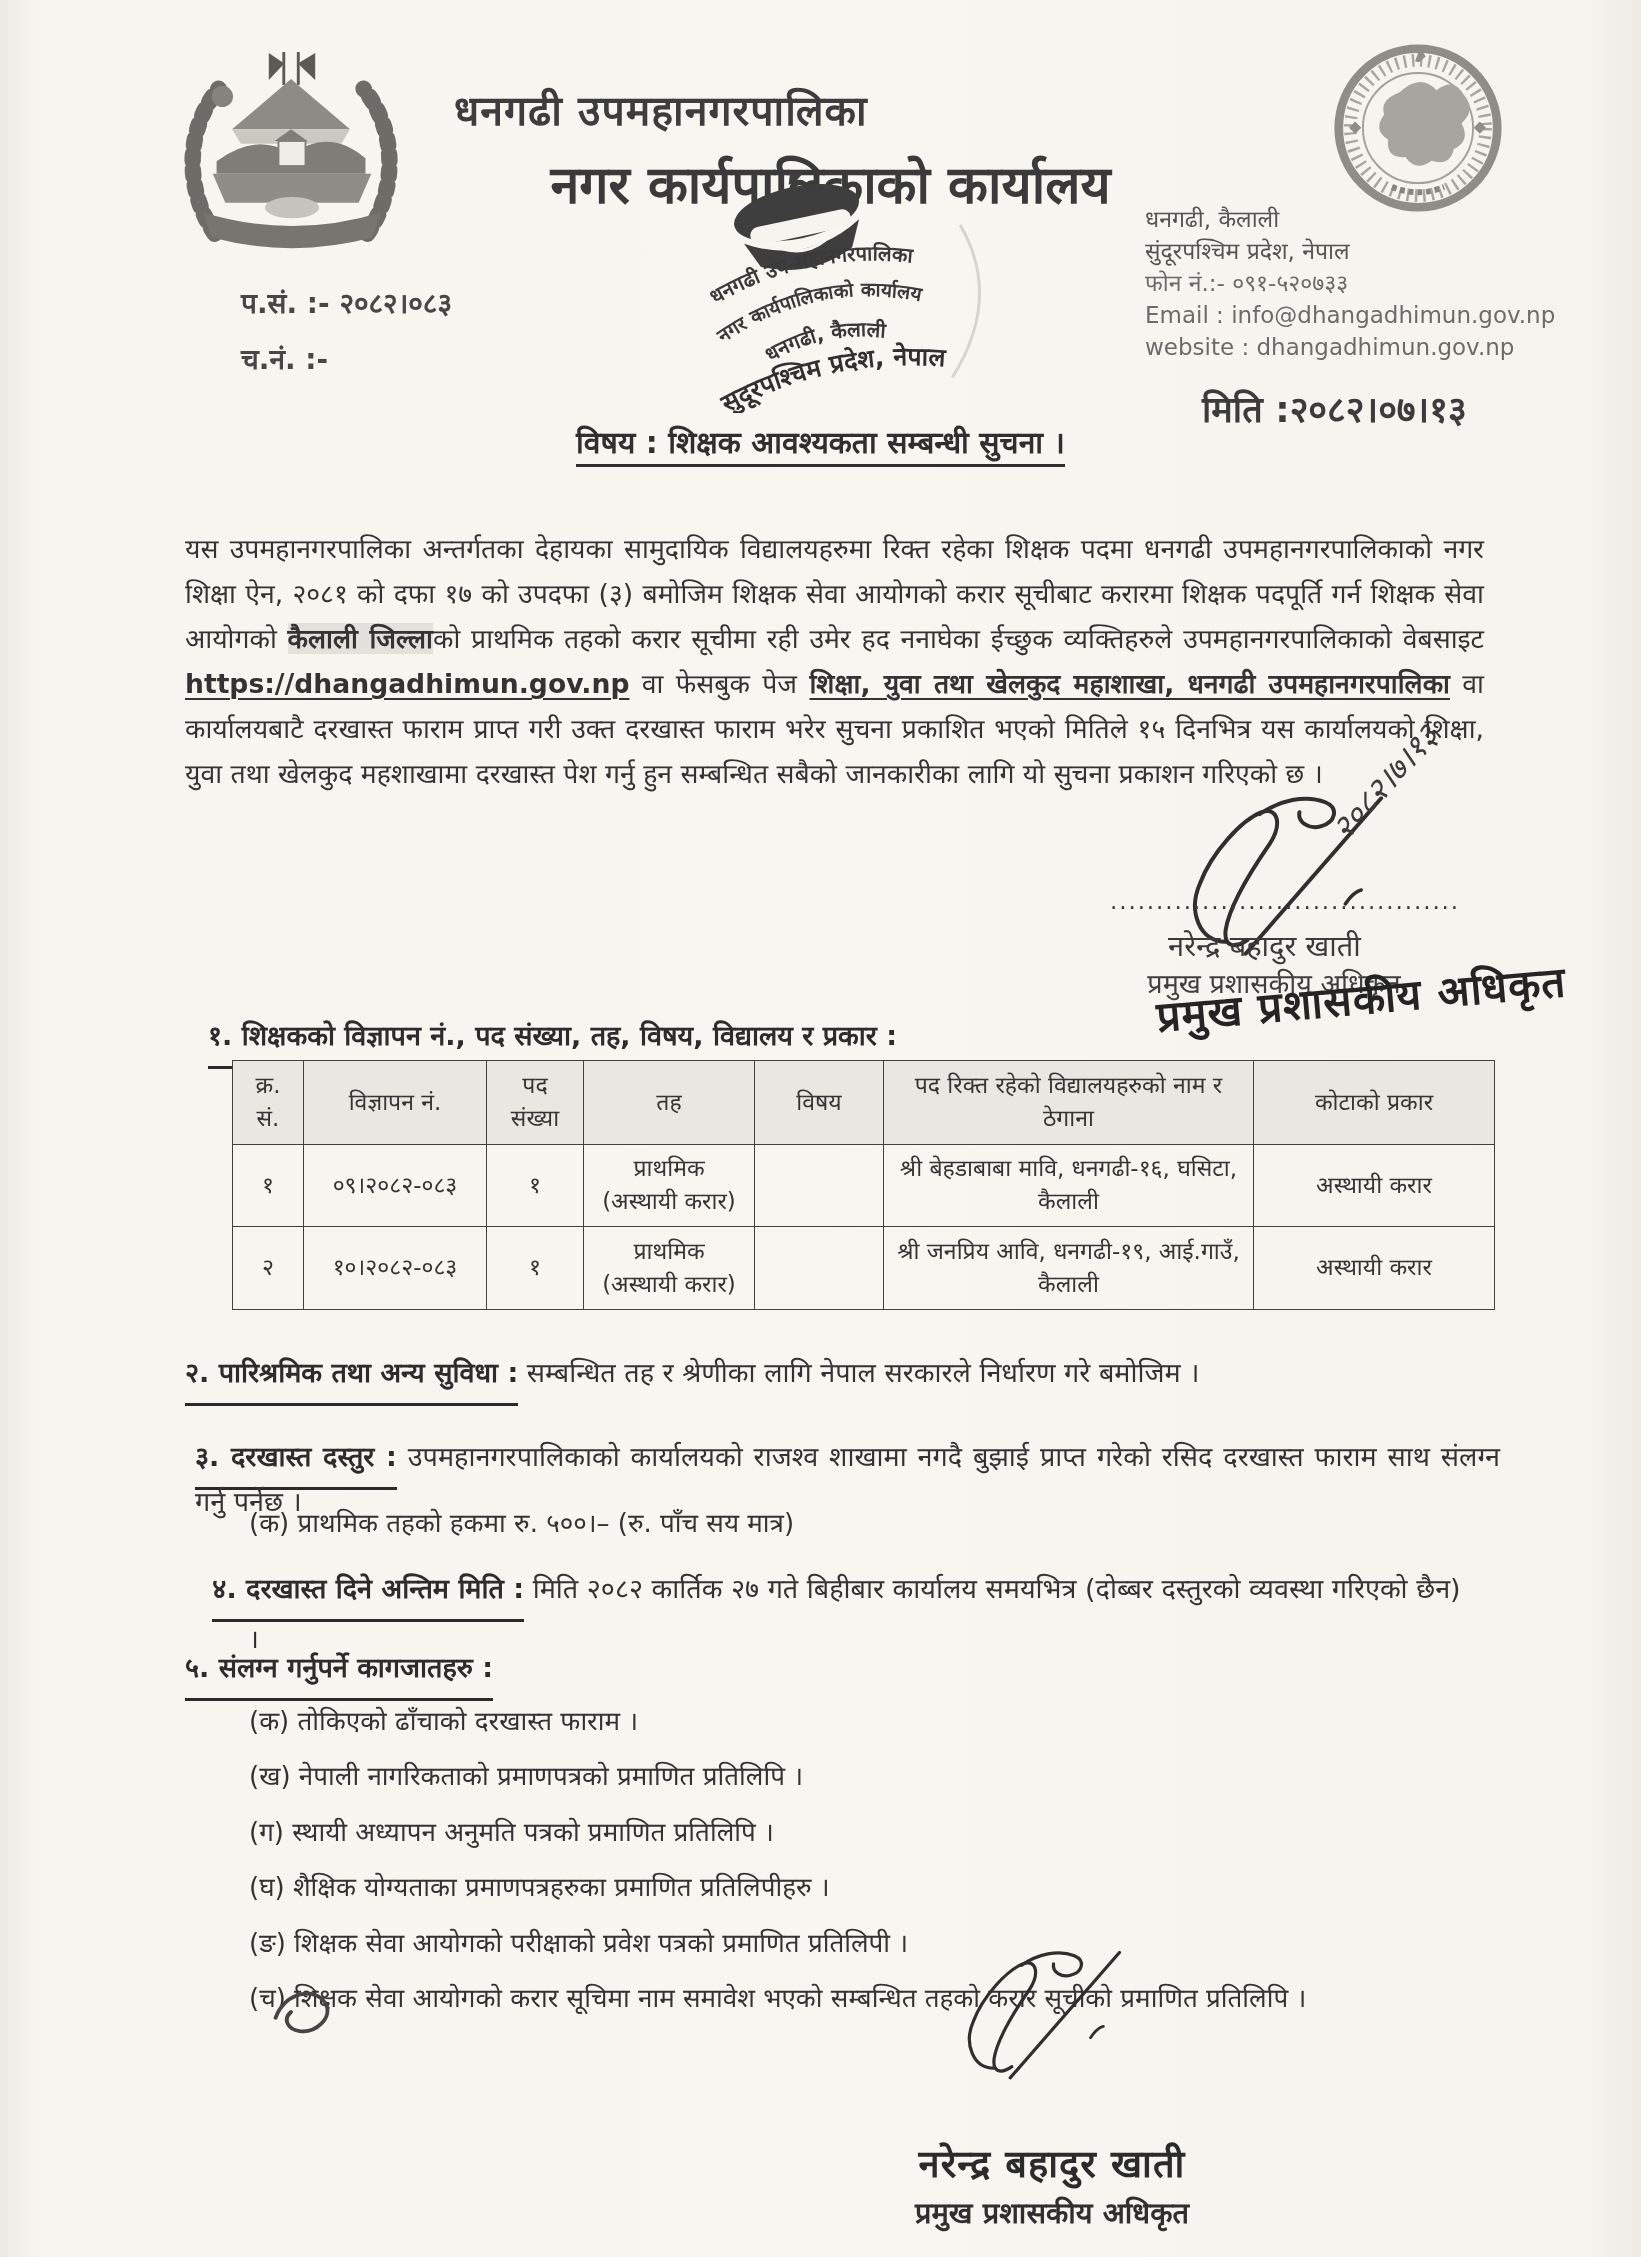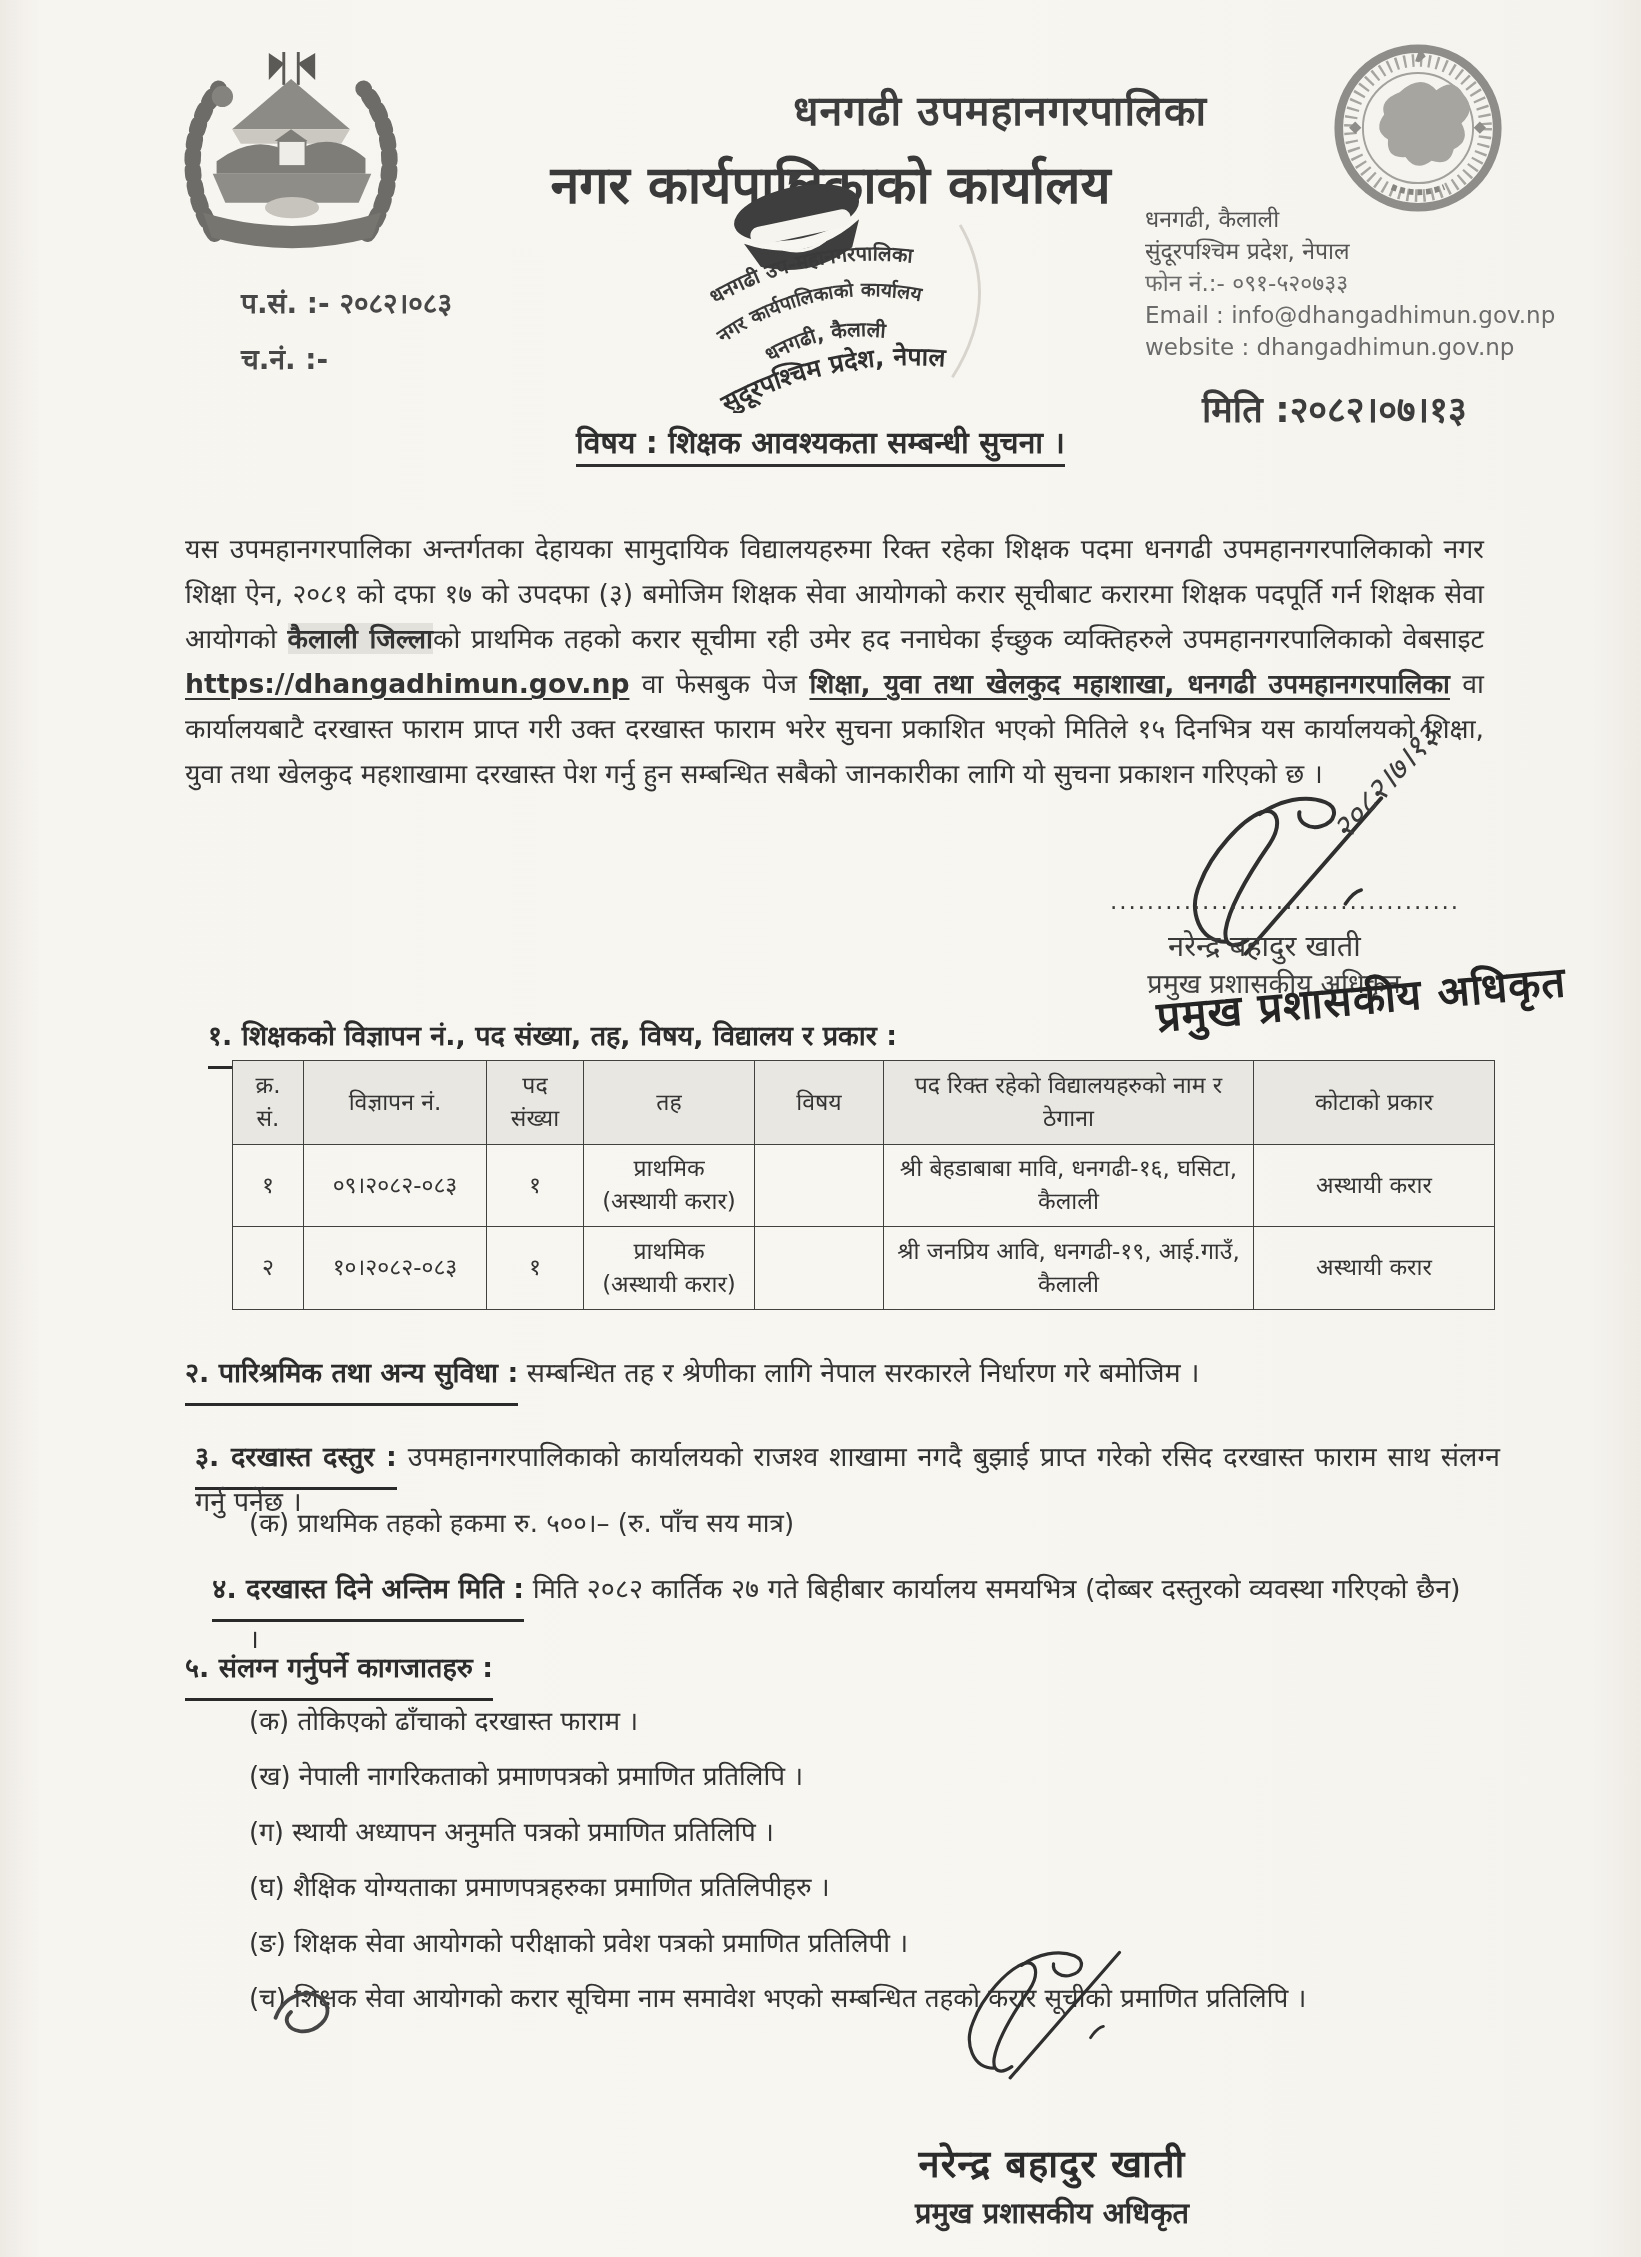--- a/index.html
+++ b/index.html
@@ -2,21 +2,21 @@
 <html><head>
 <meta charset="utf-8">
 <style>
   html,body{margin:0;padding:0;background:#cfccc6;}
   .page{position:relative;width:1641px;height:2257px;overflow:hidden;
         background:linear-gradient(90deg,#edeae4 0,#f7f5f0 2.5%,#f8f6f1 55%,#f5f3ed 97%,#eeebe5 100%);
         font-family:"DejaVu Sans","Liberation Sans",sans-serif;color:#2e2e2e;}
   .abs{position:absolute;}
   .b{font-weight:bold;}
   .pre{white-space:pre-line;}
-  .title1{top:81px;left:454px;width:753px;font-size:41px;font-weight:bold;color:#3d3d3d;letter-spacing:1px;text-align:right;}
+  .title1{top:81px;left:454px;width:753px;font-size:41px;font-weight:bold;color:#3d3d3d;letter-spacing:1px;text-align:left;}
   .title2{top:147px;left:396px;width:869px;font-size:52px;font-weight:bold;color:#3a3a3a;text-align:center;}
   .contact{top:203px;left:1145px;width:444px;font-size:23px;line-height:32px;color:#545454;}
   .refs{top:276px;left:241px;font-size:28px;font-weight:bold;color:#474747;line-height:56px;}
   .date-line{top:384px;left:1202px;font-size:36px;font-weight:bold;color:#3c3c3c;}
   .subject1{top:421px;left:386px;width:869px;text-align:center;font-size:30px;font-weight:bold;color:#2f2f2f;}
   .subject1 span{border-bottom:3.9px solid #2f2f2f;padding-bottom:3.9px;}
   .subject2{top:470px;left:386px;width:869px;text-align:center;font-size:28px;font-weight:bold;color:#303030;}
   .bodytext{top:526px;left:185px;width:1299px;font-size:26.6px;line-height:45px;text-align:justify;color:#333;}
   .hl{background:#e3e1db;}
   .ul2{text-decoration:underline;text-decoration-thickness:2.4px;text-underline-offset:4.8px;margin-top:48px;}

